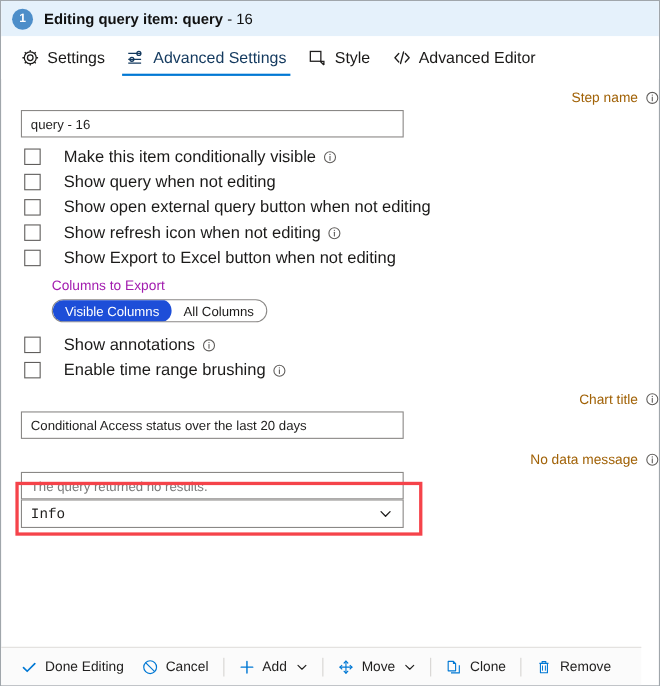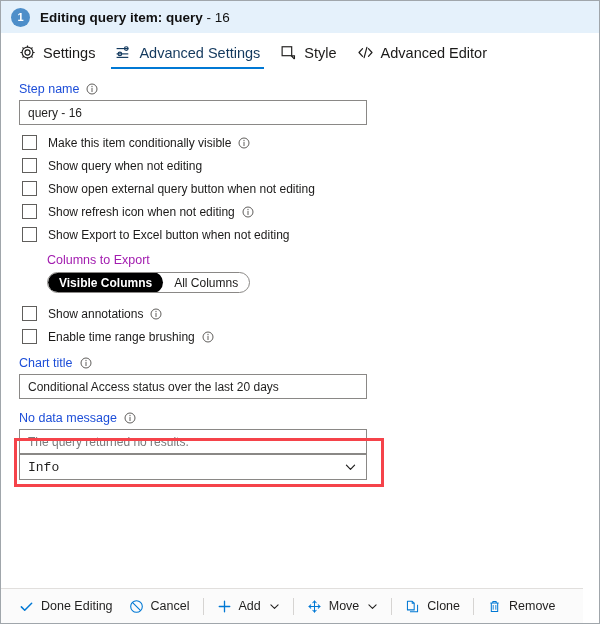--- a/index.html
+++ b/index.html
@@ -100,27 +100,28 @@
   }
   .tab-icon svg { display: block; }
 
   
   .body {
     padding: 0 0 0 0;
     position: relative;
   }
   .field-label {
     font-size: 12.5px;
-    color: #1d4ed8;
+    color: #a16207;
     display: flex;
     align-items: center;
     gap: 7px;
     margin-left: 18px;
     margin-top: 10px;
     margin-bottom: 4px;
+    justify-content: flex-end;
   }
   .info-icon {
     width: 12px;
     height: 12px;
     flex: none;
     display: block;
     cursor: pointer;
   }
   .info-icon svg { display: block; }
 
@@ -181,22 +182,22 @@
   }
   .cb-box {
     width: 15px;
     height: 15px;
     box-sizing: border-box;
     border: 1px solid #605e5c;
     background: #ffffff;
     flex: none;
   }
   .cb-label {
-    margin-left: 11px;
-    font-size: 12px;
+    margin-left: 21px;
+    font-size: 15px;
     color: #1b1a19;
     white-space: nowrap;
   }
   .cb-row .info-icon { margin-left: 7px; }
 
   
   .sub-label {
     margin-left: 46px;
     font-size: 12.5px;
     color: #a21caf;
@@ -221,23 +222,23 @@
     align-items: center;
     padding: 0 11px;
     font-size: 12px;
     color: #1b1a19;
     cursor: pointer;
     border-radius: 13px;
     box-sizing: border-box;
     white-space: nowrap;
   }
   .pill.selected {
-    background: #000000;
+    background: #1d4ed8;
     color: #ffffff;
-    font-weight: bold;
+    font-weight: normal;
   }
 
   
   .redbox {
     position: absolute;
     border: 3px solid #f5434a;
     box-sizing: border-box;
     pointer-events: none;
   }
   #redbox-chart-title {

